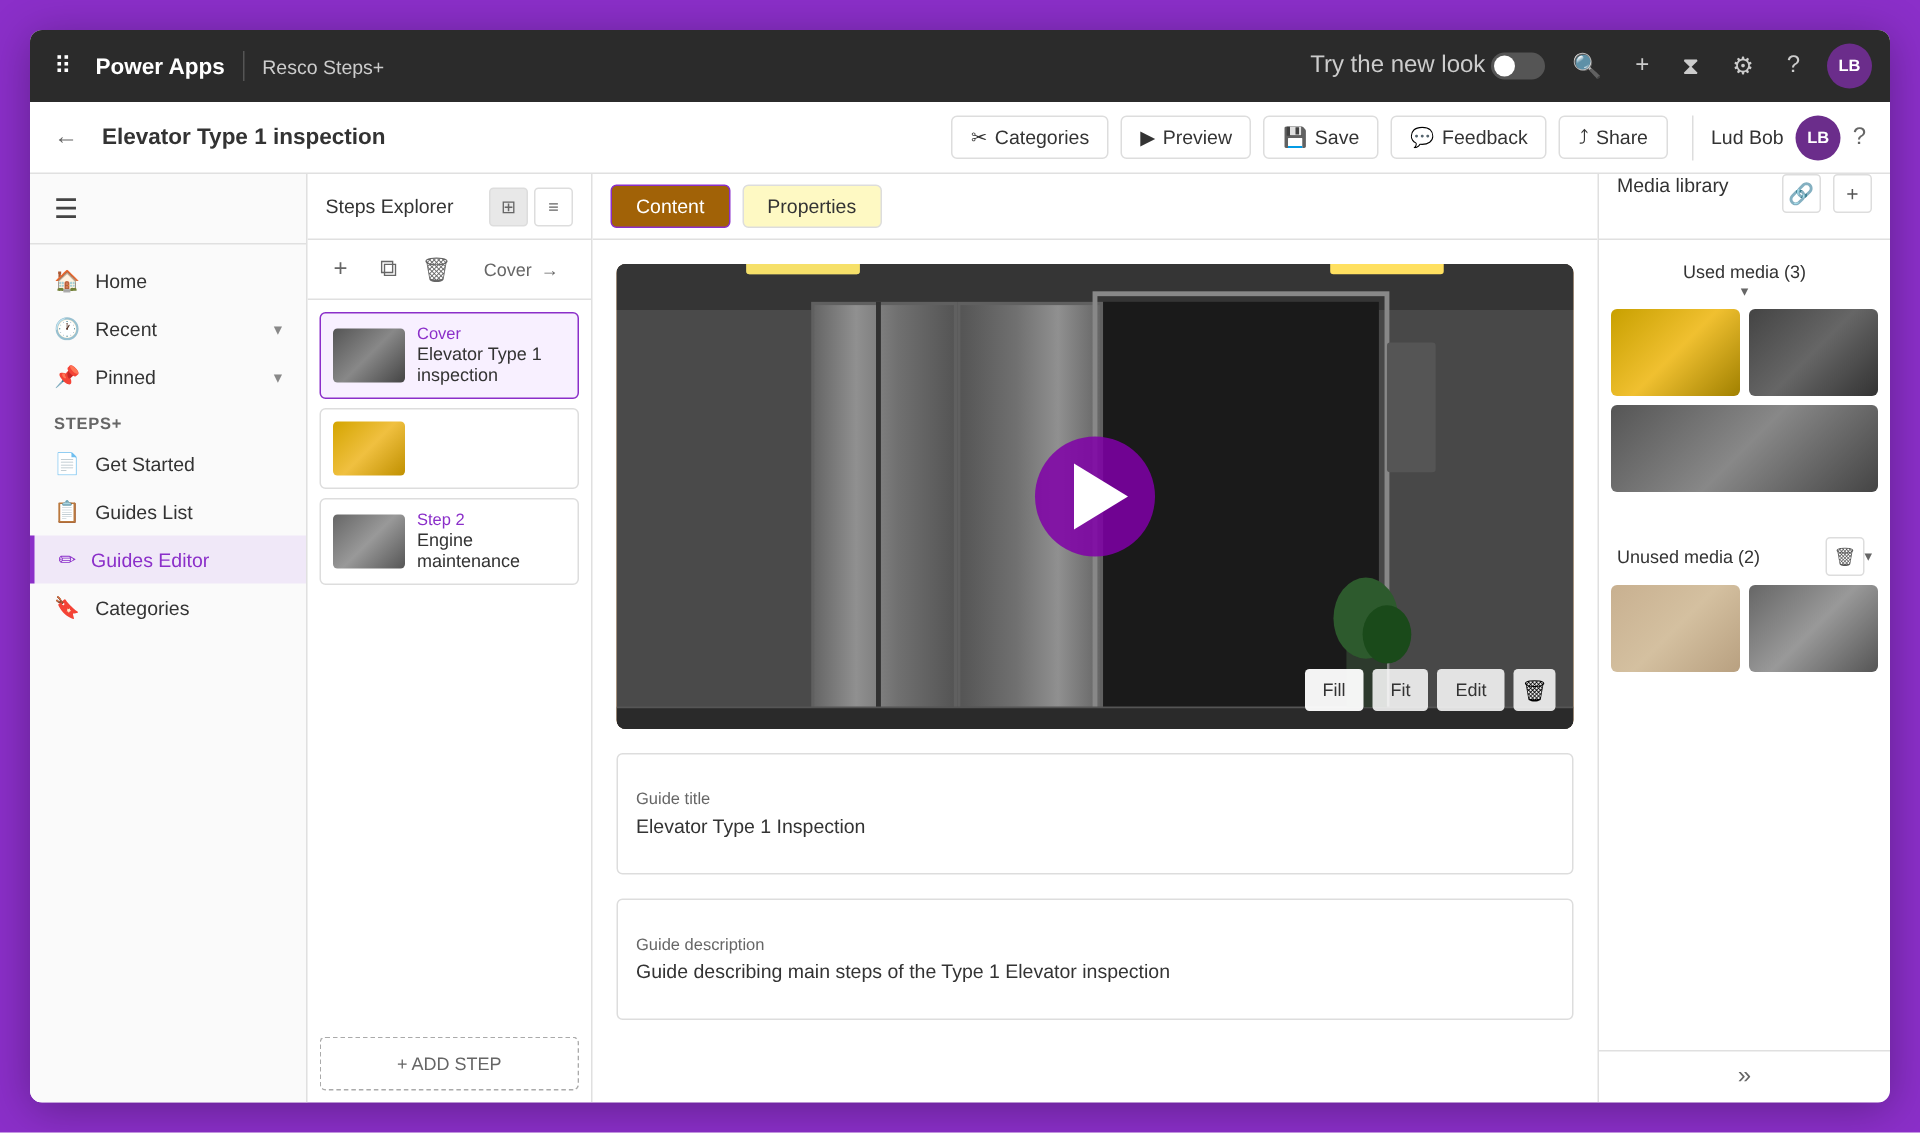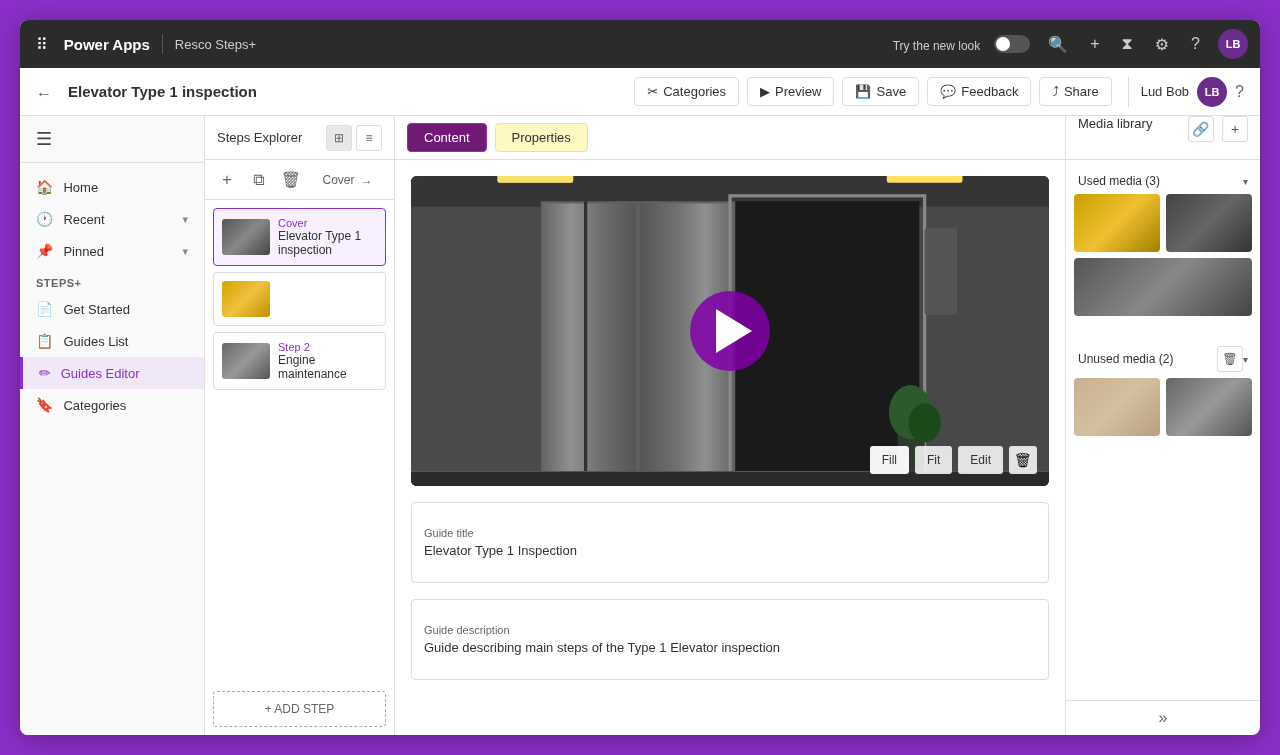--- a/index.html
+++ b/index.html
@@ -55,24 +55,24 @@
       font-size: 13px;
     }
     .top-nav-right {
       margin-left: auto;
       display: flex;
       align-items: center;
       gap: 14px;
     }
     .try-new-look {
       display: flex;
-      align-items: flex-end;
-      gap: 14px;
+      align-items: center;
+      gap: 4px;
       color: #ccc;
-      font-size: 12px;
+      font-size: 16px;
     }
     .toggle-switch {
       width: 36px;
       height: 18px;
       background: #555;
       border-radius: 9px;
       position: relative;
       cursor: pointer;
     }
     .toggle-switch::after {
@@ -366,21 +366,21 @@
     .tab-btn {
       padding: 6px 16px;
       border: 1px solid #ddd;
       border-radius: 4px;
       cursor: pointer;
       font-size: 13px;
       color: #333;
       background: #fef9c3;
     }
     .tab-btn.active {
-      background: #701a75;
+      background: #a16207;
       color: #fff;
       border-color: #8b2fc9;
     }
     .editor-content {
       flex: 1;
       overflow-y: auto;
       padding: 16px;
       display: flex;
       flex-direction: column;
       gap: 16px;
@@ -508,20 +508,21 @@
       color: #555;
     }
     .media-section {
       padding: 8px;
     }
     .media-section-header {
       display: flex;
       align-items: center;
       padding: 6px 4px;
       cursor: pointer;
+      flex-direction: column;
     }
     .media-section-title {
       font-size: 12px;
       color: #333;
       flex: 1;
     }
     .media-grid {
       display: grid;
       grid-template-columns: 1fr 1fr;
       gap: 6px;

